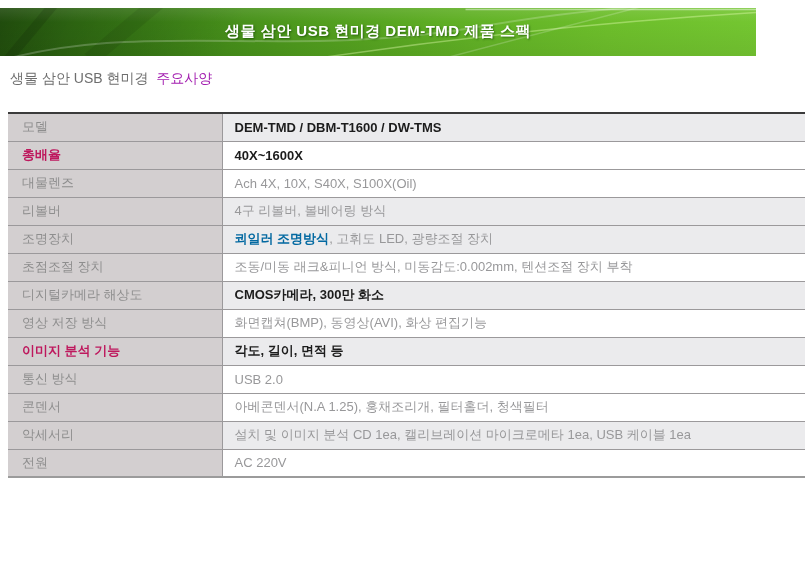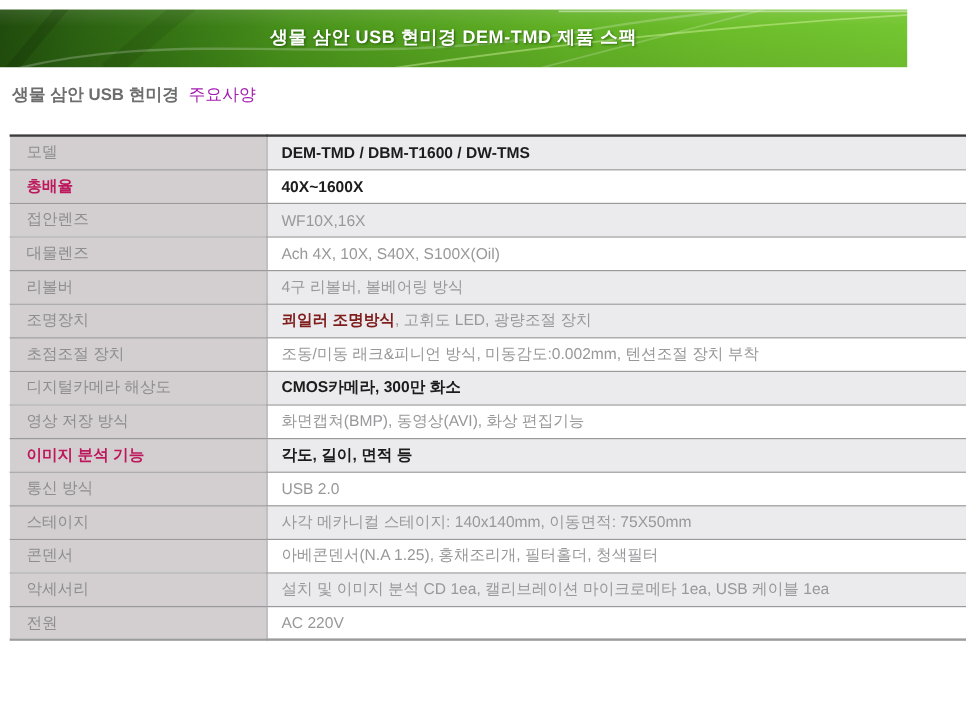--- a/index.html
+++ b/index.html
@@ -35,21 +35,21 @@
     text-shadow: 1px 1px 2px rgba(20, 70, 0, 0.65);
   }
 
   
   .subtitle {
     position: absolute;
     left: 10px; top: 70px;
     font-size: 14px;
     white-space: nowrap;
   }
-  .sub-strong { color: #6e6e6e; font-weight: bold; }
+  .sub-strong { color: #6e6e6e; font-weight: normal; }
   .sub-light  { color: #a21caf; font-weight: normal; margin-left: 4px; }
 
   
   table.spec {
     position: absolute;
     left: 8px; top: 112px;
     width: 797px;
     border-collapse: collapse;
     table-layout: fixed;
     border-top: 2px solid #3b3b3b;
@@ -71,21 +71,21 @@
     border-right: 1px solid #9b999b;
   }
   td.label.bold { color: #be185d; font-weight: bold; }
   td.value {
     padding-left: 12px;
     color: #98989a;
     background: #ffffff;
   }
   td.value.shade { background: #ebebed; margin-left: 31px; }
   td.value.bold { color: #1c1c1c; font-weight: bold; }
-  td.value b { color: #7f1d1d; font-weight: bold; }
+  td.value b { color: #0369a1; font-weight: bold; }
 </style>
 </head>
 <body>
 
 <div class="page">
 
   <div class="banner">
     <svg viewBox="0 0 812 48" preserveAspectRatio="none">
       <path d="M-20,58 C150,8 300,54 520,18 C640,-1 730,-6 830,-4" fill="none" stroke="rgba(255,255,255,0.22)" stroke-width="2"></path>
       <path d="M300,56 C480,30 640,14 820,4" fill="none" stroke="rgba(230,255,180,0.40)" stroke-width="1.5"></path>
@@ -106,24 +106,20 @@
     <tbody id="spec-body">
         <tr>
           <td class="label">모델</td>
           <td class="value shade bold">DEM-TMD / DBM-T1600 / DW-TMS</td>
         </tr>
         <tr>
           <td class="label bold">총배율</td>
           <td class="value bold">40X~1600X</td>
         </tr>
         <tr>
-          <td class="label">접안렌즈</td>
-          <td class="value shade">WF10X,16X</td>
-        </tr>
-        <tr>
           <td class="label">대물렌즈</td>
           <td class="value">Ach 4X, 10X, S40X, S100X(Oil)</td>
         </tr>
         <tr>
           <td class="label">리볼버</td>
           <td class="value shade">4구 리볼버, 볼베어링 방식</td>
         </tr>
         <tr>
           <td class="label">조명장치</td>
           <td class="value shade"><b>쾨일러 조명방식</b><span>, 고휘도 LED, 광량조절 장치</span></td>
@@ -142,24 +138,20 @@
         </tr>
         <tr>
           <td class="label bold">이미지 분석 기능</td>
           <td class="value shade bold">각도, 길이, 면적 등</td>
         </tr>
         <tr>
           <td class="label">통신 방식</td>
           <td class="value">USB 2.0</td>
         </tr>
         <tr>
-          <td class="label">스테이지</td>
-          <td class="value shade">사각 메카니컬 스테이지: 140x140mm, 이동면적: 75X50mm</td>
-        </tr>
-        <tr>
           <td class="label">콘덴서</td>
           <td class="value">아베콘덴서(N.A 1.25), 홍채조리개, 필터홀더, 청색필터</td>
         </tr>
         <tr>
           <td class="label">악세서리</td>
           <td class="value shade">설치 및 이미지 분석 CD 1ea, 캘리브레이션 마이크로메타 1ea, USB 케이블 1ea</td>
         </tr>
         <tr>
           <td class="label">전원</td>
           <td class="value">AC 220V</td>

